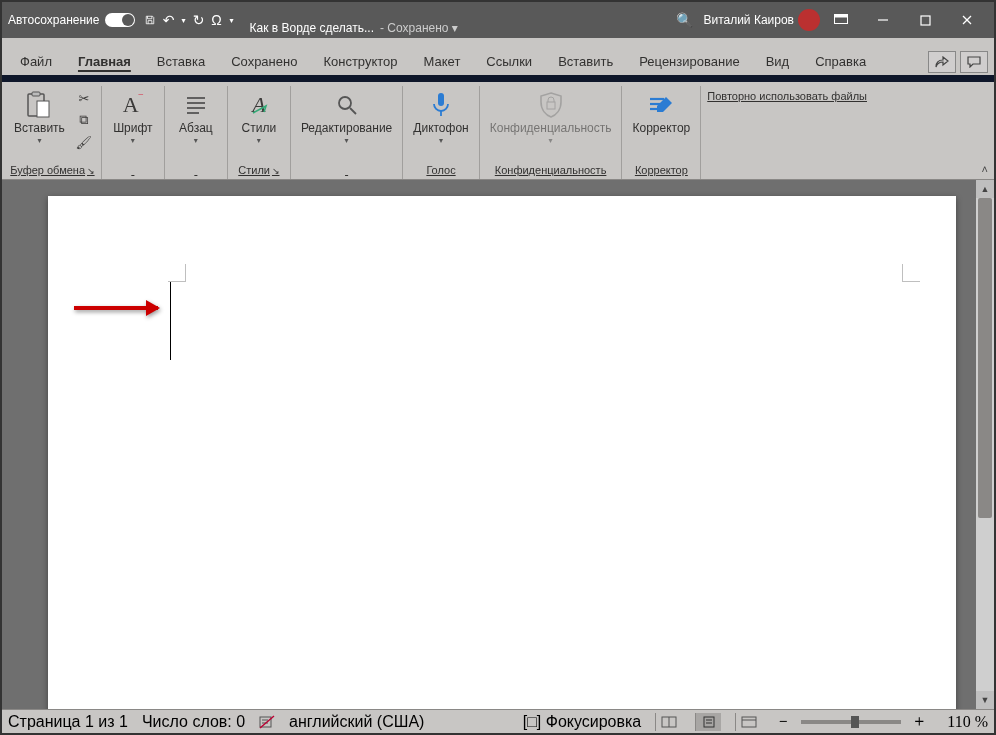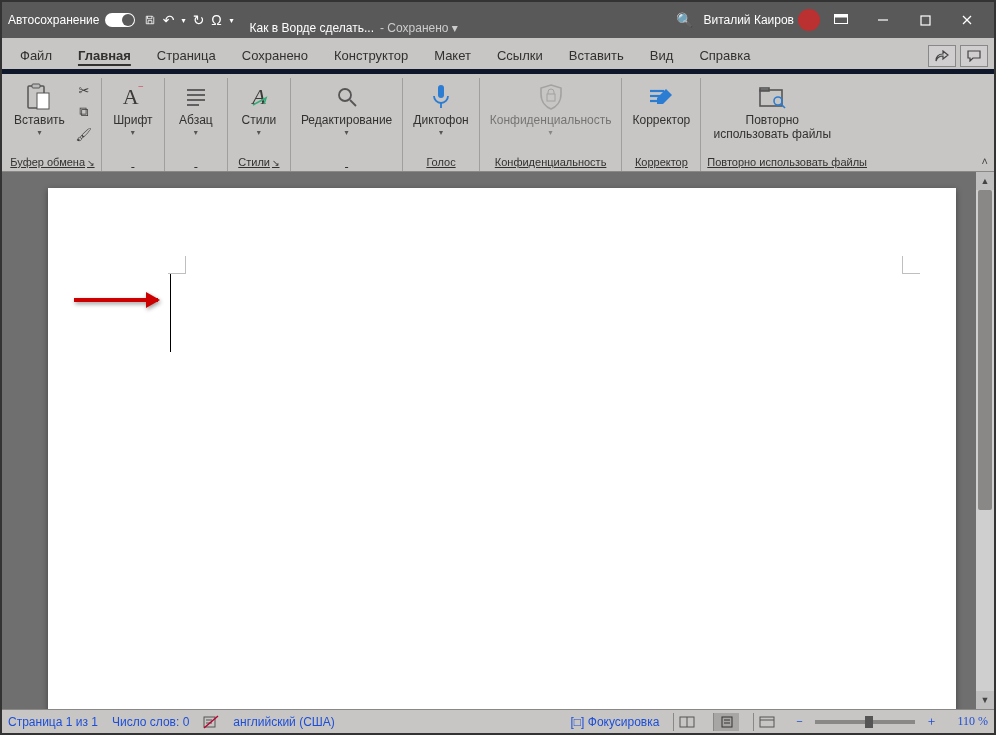--- a/index.html
+++ b/index.html
@@ -35,25 +35,25 @@
 .tb-icon { width: 18px; height: 18px; display: inline-flex; align-items: center; justify-content: center; color: #fff; font-size: 14px; }
 .tb-btn { padding: 2px 4px; cursor: pointer; }
 .tb-spacer { flex: 1; }
 .doc-title { display: flex; align-items: center; gap: 6px; margin: 0 12px; }
 .doc-saved { color: #ccc; }
 .win-btn { width: 42px; height: 30px; display: flex; align-items: center; justify-content: center; color: #fff; font-size: 11px; }
 .avatar { width: 22px; height: 22px; border-radius: 50%; background: #bb3030; display: inline-block; margin-left: 4px; }
 .search-icon-btn { color: #fff; font-size: 14px; margin: 0 10px; }
 
 .tabs {
-  height: 36px;
+  height: 44px;
   background: #c8c6c4;
   display: flex;
   align-items: flex-end;
-  border-bottom: 5px solid #0f172a;
+  border-bottom: 7px solid #0f172a;
   padding: 0 6px;
   gap: 2px;
 }
 .tab {
   padding: 6px 12px;
   font-size: 13px;
   color: #323130;
   cursor: pointer;
 }
 .tab.active {
@@ -150,22 +150,22 @@
 .vscroll .arrow { height: 18px; display: flex; align-items: center; justify-content: center; font-size: 9px; color: #444; background: #bfbfbf; }
 .vscroll .track { flex: 1; background: #cfcfcf; position: relative; }
 .vscroll .thumb { position: absolute; top: 0; left: 2px; right: 2px; height: 320px; background: #8a8886; border-radius: 2px; }
 
 .statusbar {
   height: 24px;
   background: #c8c6c4;
   border-top: 1px solid #8a8886;
   display: flex;
   align-items: center;
-  font-size: 12px;
-  color: #1d4ed8;
+  font-size: 16px;
+  color: #000000;
   padding: 0 6px;
   gap: 14px;
 }
 .statusbar .spacer { flex: 1; }
 .view-btn { width: 26px; height: 18px; display: flex; align-items: center; justify-content: center; border-left: 1px solid #8a8886; font-size: 12px; }
 .zoom-slider { width: 100px; height: 4px; background: #8a8886; position: relative; margin: 0 6px; }
 .zoom-slider .knob { position: absolute; left: 50px; top: -4px; width: 8px; height: 12px; background: #555; }
 .zoom-btns { display: flex; align-items: center; gap: 4px; }
 svg { display: block; }
 </style>
@@ -213,26 +213,27 @@
     <svg width="12" height="12" viewBox="0 0 12 12">
         <line x1="2" y1="2" x2="10" y2="10" stroke="#fff" stroke-width="1.3"></line>
         <line x1="10" y1="2" x2="2" y2="10" stroke="#fff" stroke-width="1.3"></line>
       </svg>
   </span>
 </div>
 
 <div class="tabs">
   <div class="tab">Файл</div>
   <div class="tab active">Главная</div>
-  <div class="tab">Страница</div>
+  <div class="tab">Вставка</div>
   <div class="tab">Сохранено</div>
   <div class="tab">Конструктор</div>
   <div class="tab">Макет</div>
   <div class="tab">Ссылки</div>
   <div class="tab">Вставить</div>
+  <div class="tab">Рецензирование</div>
   <div class="tab">Вид</div>
   <div class="tab">Справка</div>
   <div class="tab-right">
     <div class="tab-right-btn">
       <svg width="14" height="12" viewBox="0 0 14 12">
           <path fill="none" stroke="#444" stroke-width="1.2" d="M8 1l5 4-5 4V6C4 6 2 8 1 11c0-5 3-7 7-7z"></path>
         </svg>
     </div>
     <div class="tab-right-btn">
       <svg width="14" height="12" viewBox="0 0 14 12">
@@ -375,33 +376,20 @@
               <path d="M18 4l6 6-9 9-6-0 0-6z" fill="#2b7cd3"></path>
             </svg>
         </span>
         <span class="lbl">Корректор</span>
       </div>
     </div>
     <div class="group-label">Корректор</div>
   </div>
 
   <div class="ribbon-group">
-    <div class="group-body">
-      <div class="big-btn" style="min-width:130px;">
-        <span class="ico">
-          <svg width="28" height="24" viewBox="0 0 28 24">
-              <rect x="2" y="5" width="22" height="16" fill="none" stroke="#555" stroke-width="1.6"></rect>
-              <rect x="2" y="3" width="9" height="3" fill="none" stroke="#555" stroke-width="1.6"></rect>
-              <circle cx="20" cy="16" r="4" fill="none" stroke="#2b7cd3" stroke-width="1.6"></circle>
-              <line x1="23" y1="19" x2="27" y2="23" stroke="#2b7cd3" stroke-width="1.6"></line>
-            </svg>
-        </span>
-        <span class="lbl">Повторно<br>использовать файлы</span>
-      </div>
-    </div>
     <div class="group-label">Повторно использовать файлы</div>
   </div>
 
   <span class="collapse-caret">˄</span>
 </div>
 
 <div class="document-area">
   <div class="page-wrap">
     <div class="page">
       <div class="margin-tl"></div>

